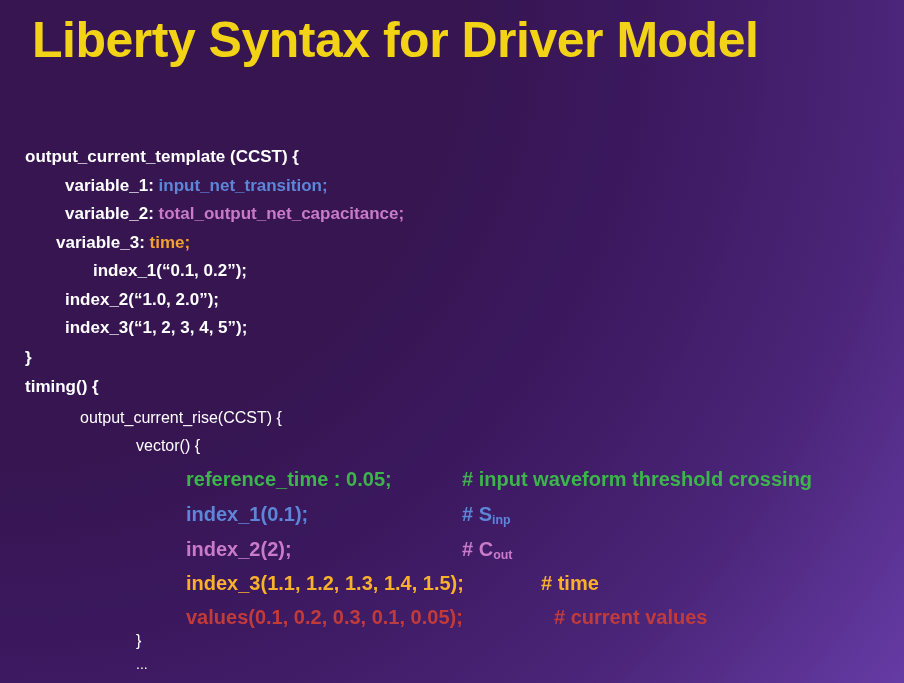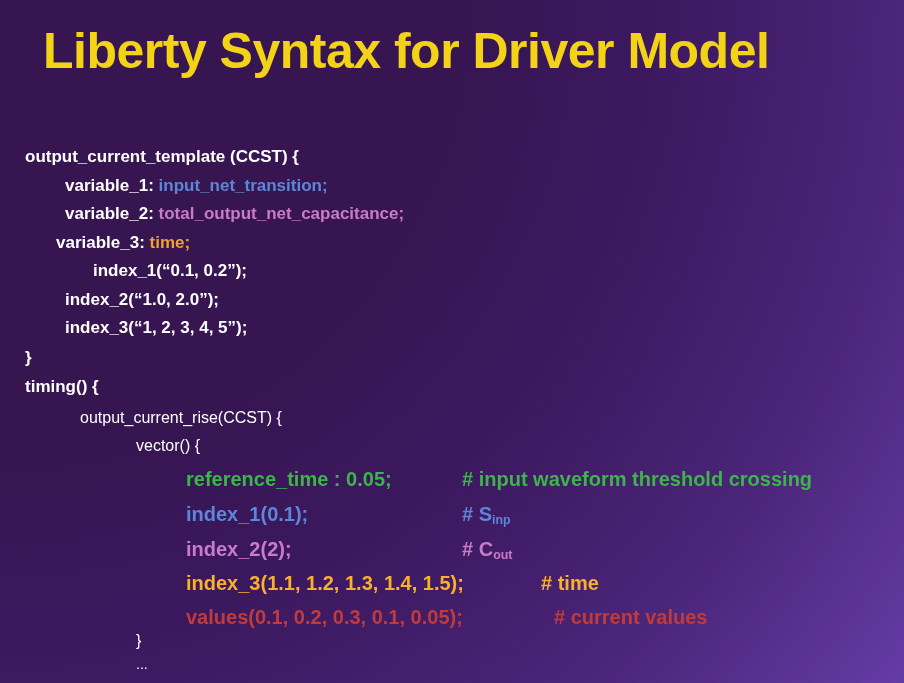--- a/index.html
+++ b/index.html
@@ -13,21 +13,21 @@
                 var(--bg-a) 0%,
                 var(--bg-a) 40%,
                 var(--bg-b) 58%,
                 var(--bg-c) 78%,
                 var(--bg-d) 100%);
   }
   .title {
     position: absolute;
     left: 27px;
     top: 6px;
-    margin: 16px;
+    margin: 5px;
     font-size: 50px;
     font-weight: 700;
     letter-spacing: -0.5px;
     color: var(--title);
     white-space: pre;
   }
   .code-block {
     position: absolute;
     left: 0; top: 0;
     width: 100%; height: 100%;

